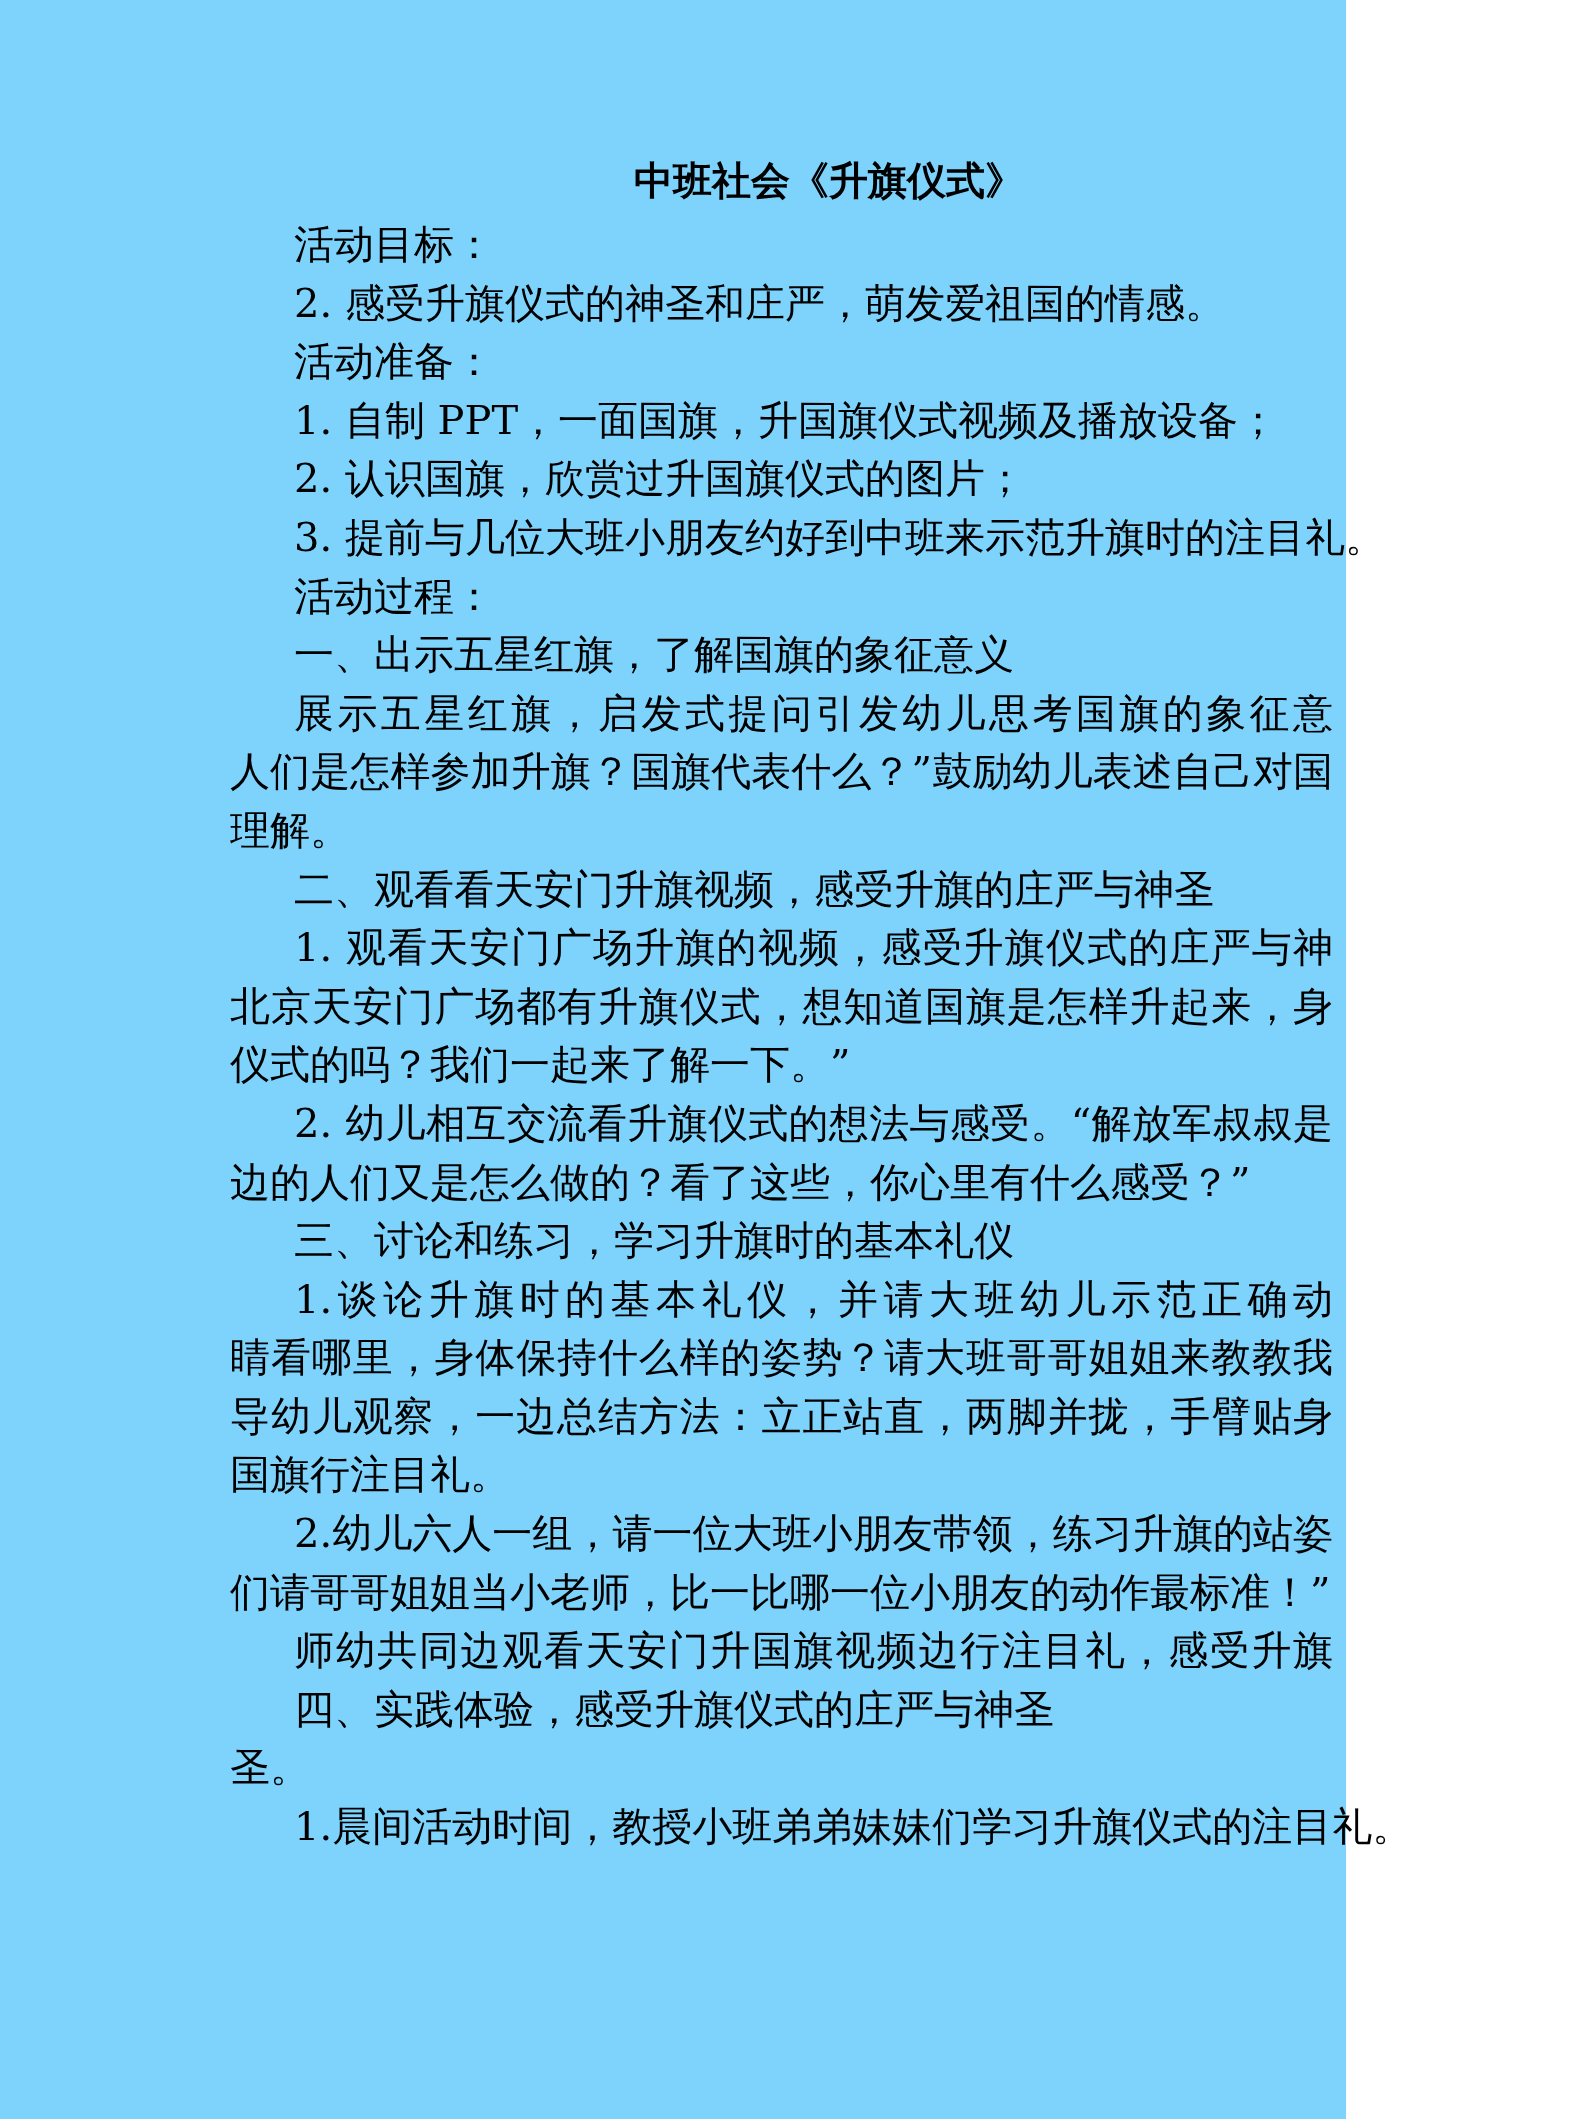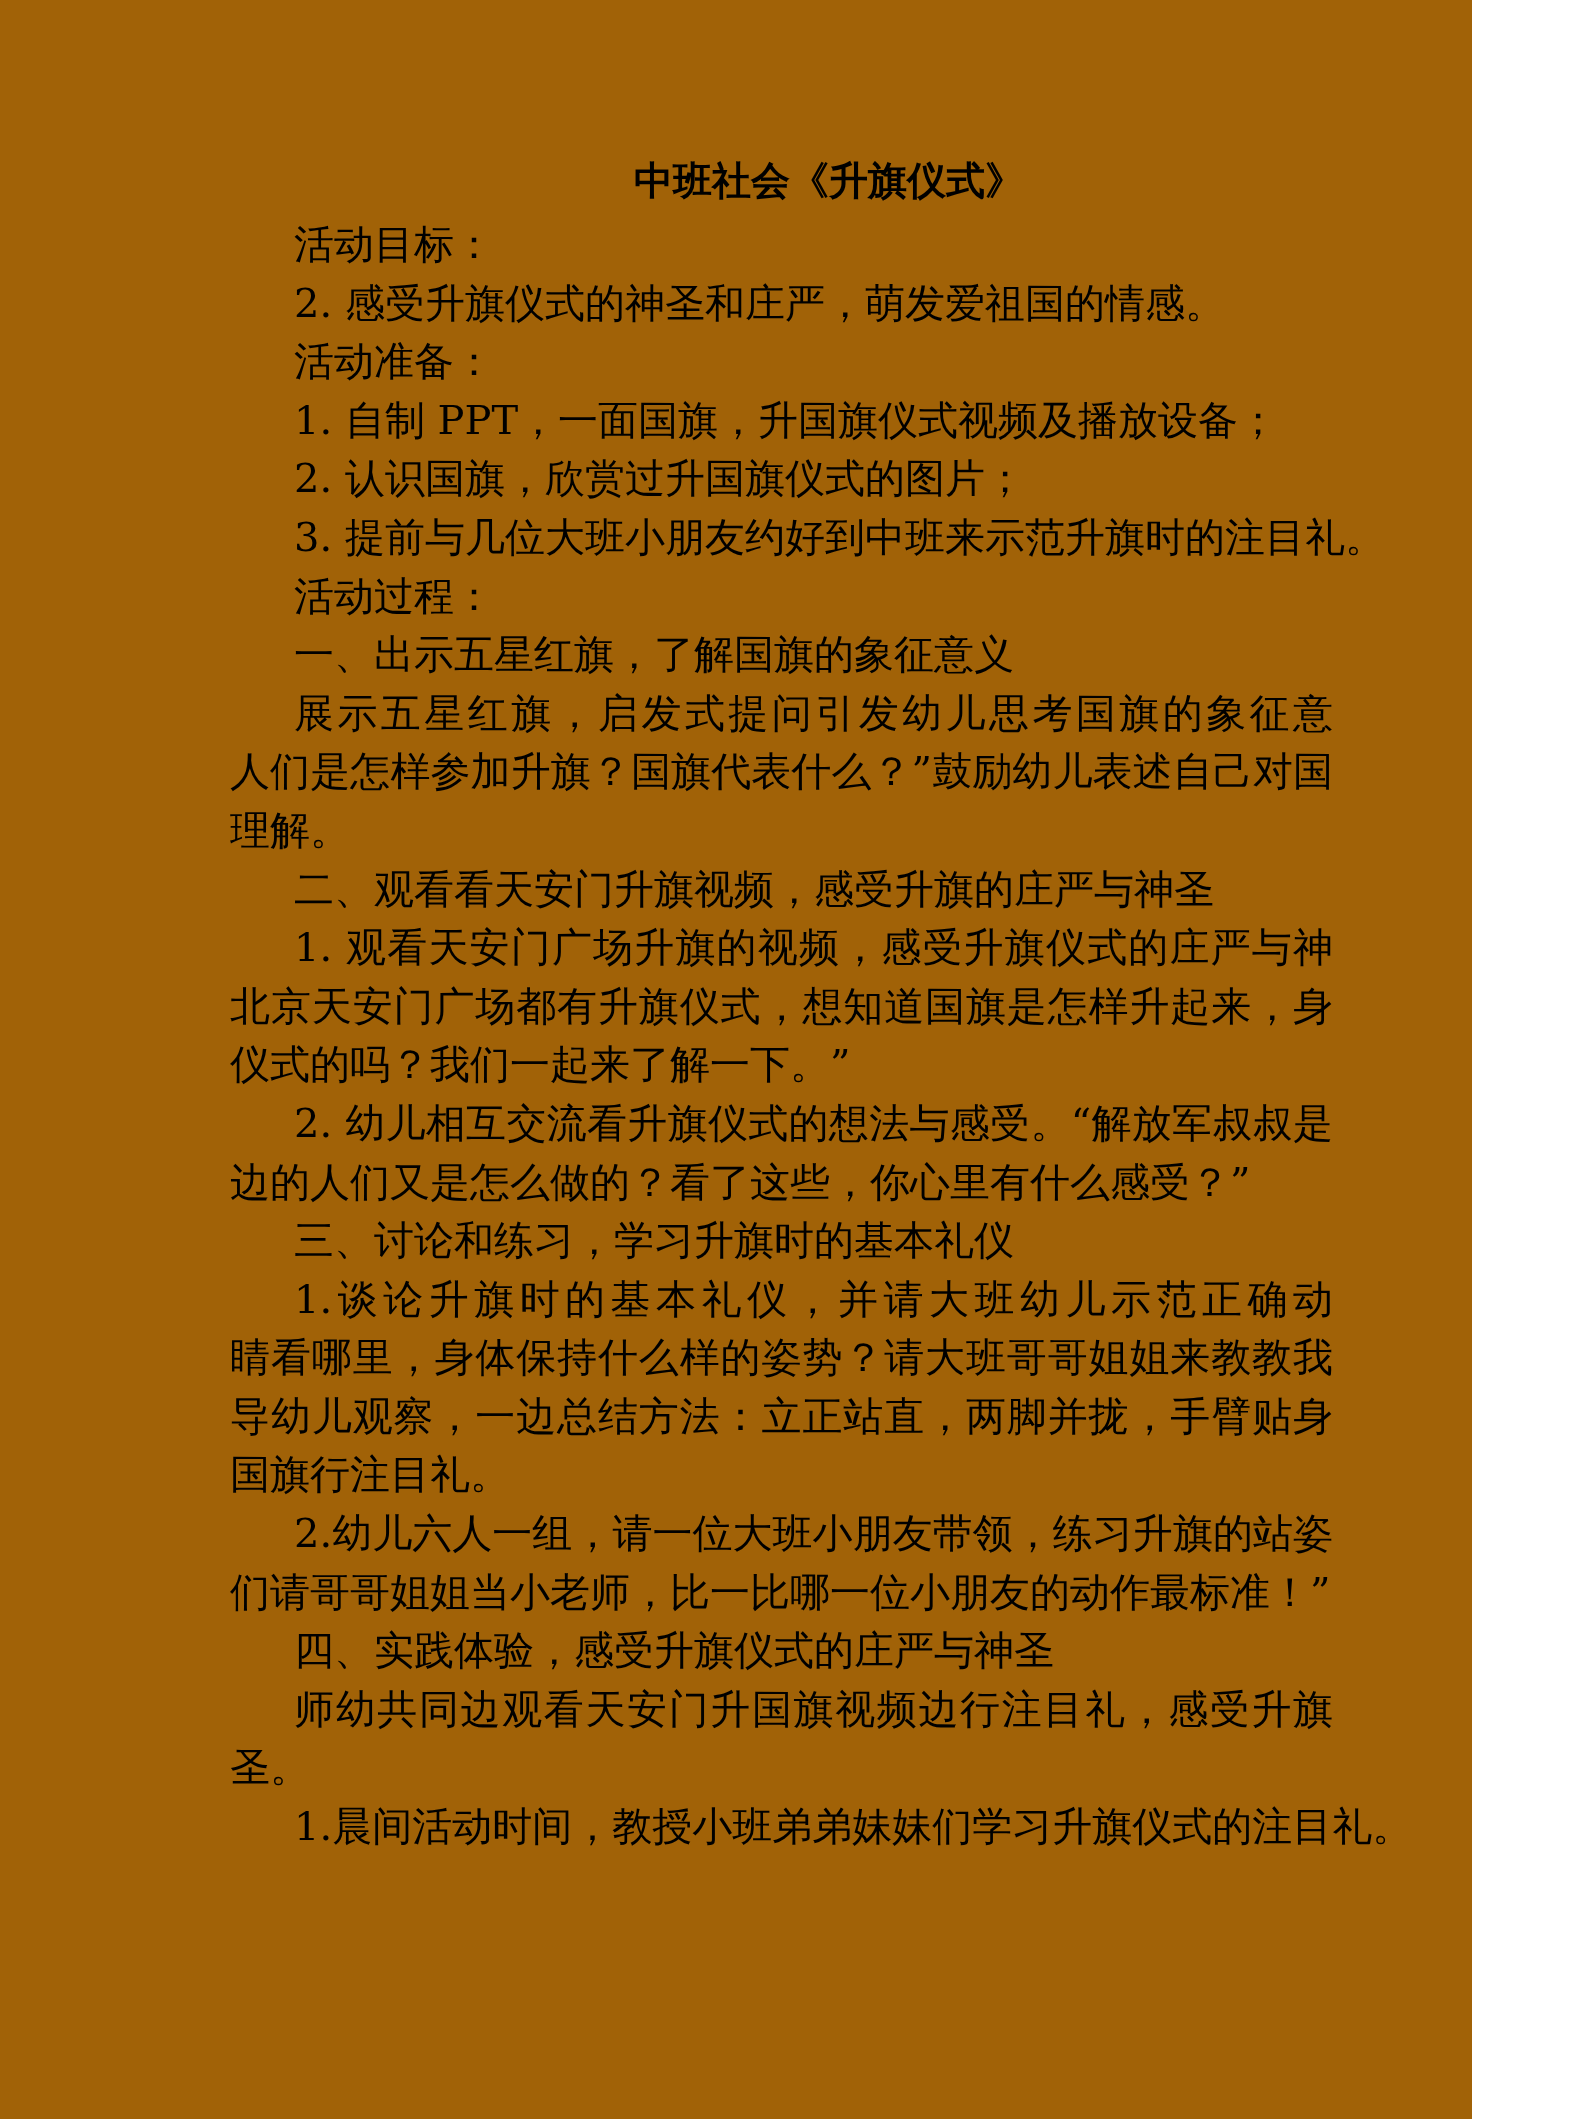--- a/index.html
+++ b/index.html
@@ -11,23 +11,23 @@
     width: 1587px;
     height: 2119px;
     position: relative;
     overflow: hidden;
     color: #000000;
   }
   .page {
     position: absolute;
     left: 0;
     top: 0;
-    width: 1472px;
+    width: 1346px;
     height: 2119px;
-    background: #a16207;
+    background: #7dd3fc;
   }
   .title {
     position: absolute;
     top: 156px;
     left: 627px;
     width: 404px;
     height: 50px;
     line-height: 50px;
     font-family: "DejaVu Sans", sans-serif;
     font-weight: bold;
@@ -92,20 +92,20 @@
     <div class="line">边的人们又是怎么做的？看了这些，你心里有什么感受？”</div>
 
     <div class="line indent">三、讨论和练习，学习升旗时的基本礼仪</div>
     <div class="line indent full">1.谈论升旗时的基本礼仪，并请大班幼儿示范正确动作。“升旗的时候，眼</div>
     <div class="line full">睛看哪里，身体保持什么样的姿势？请大班哥哥姐姐来教教我们。”教师一边引</div>
     <div class="line full">导幼儿观察，一边总结方法：立正站直，两脚并拢，手臂贴身体两侧，眼睛看着</div>
     <div class="line">国旗行注目礼。</div>
     <div class="line indent full">2.幼儿六人一组，请一位大班小朋友带领，练习升旗的站姿和注目礼。“我</div>
     <div class="line">们请哥哥姐姐当小老师，比一比哪一位小朋友的动作最标准！”</div>
 
+    <div class="line indent full">师幼共同边观看天安门升国旗视频边行注目礼，感受升旗仪式的庄严与神</div>
     <div class="line indent">四、实践体验，感受升旗仪式的庄严与神圣</div>
-    <div class="line indent full">师幼共同边观看天安门升国旗视频边行注目礼，感受升旗仪式的庄严与神</div>
     <div class="line">圣。</div>
 
     <div class="line indent">1.晨间活动时间，教授小班弟弟妹妹们学习升旗仪式的注目礼。</div>
 
   </div>
 </div>
 
 </body></html>

